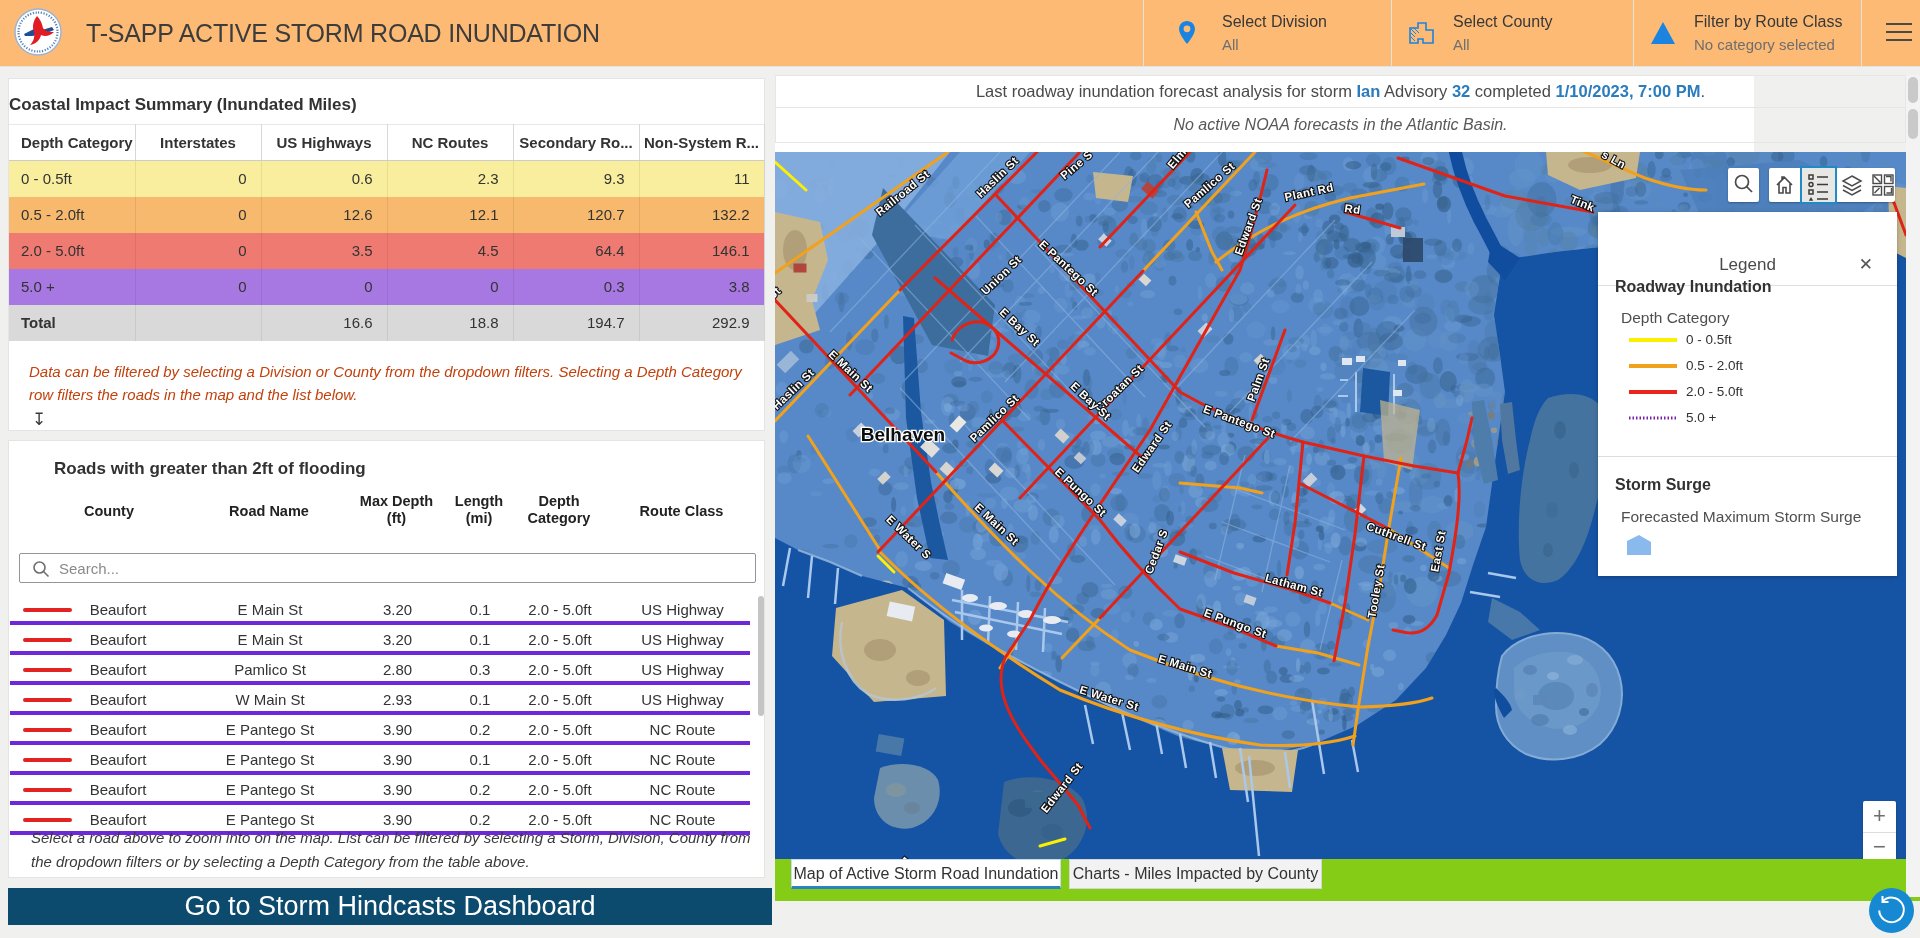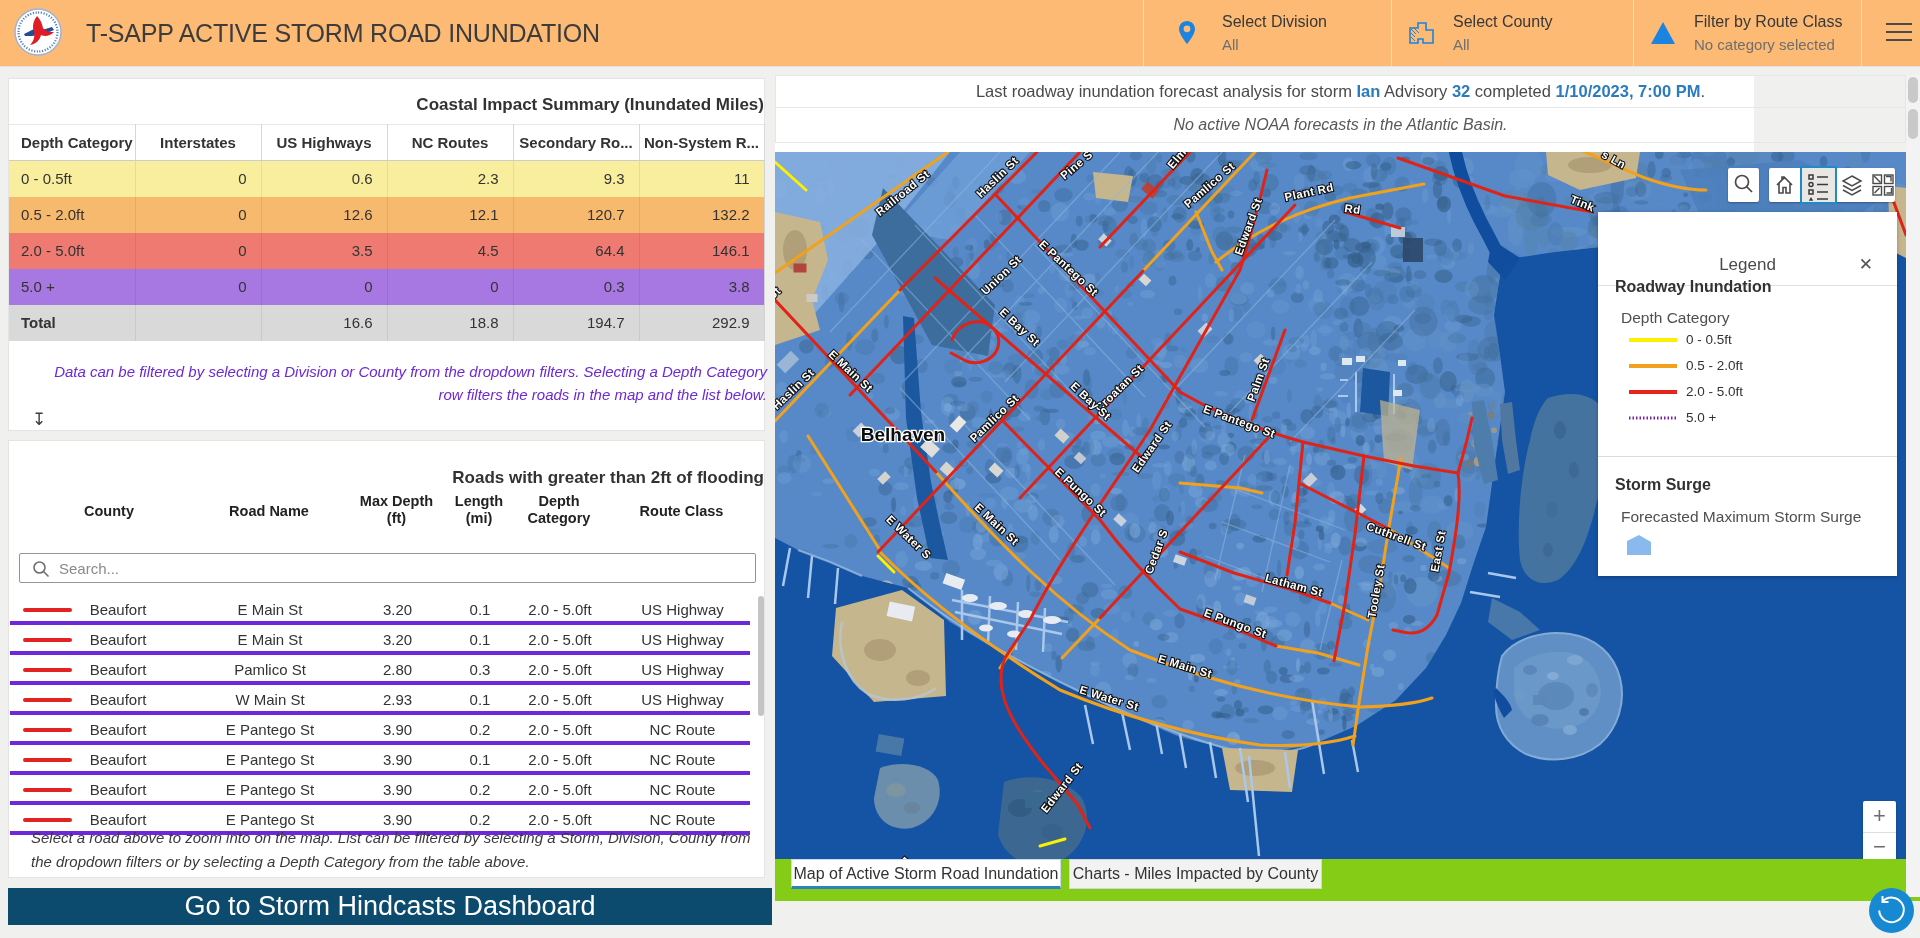--- a/index.html
+++ b/index.html
@@ -13,35 +13,35 @@
   color:#3c3c3c; letter-spacing:-0.2px; }
 .hdiv { position:absolute; top:0; width:1px; height:66px; background:#e2e2e2; }
 .fgroup { position:absolute; top:0; height:66px; }
 .fico { position:absolute; top:20px; }
 .flab { position:absolute; top:13px; font-size:16px; color:#383838; font-weight:500; white-space:nowrap; }
 .fsub { position:absolute; top:36px; font-size:15px; color:#6e6e6e; white-space:nowrap; }
 #burger { position:absolute; left:1886px; top:23px; width:26px; height:20px; }
 #burger div { height:2px; background:#4a4a4a; margin-bottom:6px; }
 #card1 { position:absolute; background:#fff; border:1px solid #e4e4e4; left:8px; top:78px; width:757px; height:353px; }
 #card2 { position:absolute; background:#fff; border:1px solid #e4e4e4; left:8px; top:440px; width:757px; height:438px; }
-.cardtitle { text-align:right; font-size:17px; font-weight:bold; color:#323232; }
+.cardtitle { text-align:left; font-size:17px; font-weight:bold; color:#323232; }
 
 #sumtable { position:absolute; left:0px; top:45px; width:755px; border-collapse:collapse;
   font-size:15px; color:#333; table-layout:fixed; }
 #sumtable th { font-weight:bold; background:#fff; height:36px; border-right:1px solid #d8d8d8; border-top:1px solid #e8e8e8; border-bottom:1px solid #ccc;}
 #sumtable td { height:36px; padding-right:14px; text-align:right; border-right:1px solid rgba(0,0,0,0.07); }
 #sumtable td.lft { text-align:left; padding-left:12px; }
 #sumtable th.lft { text-align:left; padding-left:12px; }
 .ry td { background:#f8ee9d; }
 .ro td { background:#f6b96d; }
 .rr td { background:#ee7a72; }
 .rp td { background:#a777e2; }
 .rt td { background:#d9d9d9; }
 #note1 { position:absolute; left:20px; top:281px; width:738px; font-size:15px;
-  font-style:italic; color:#6d28d9; line-height:23px;text-align:right; }
+  font-style:italic; color:#c2410c; line-height:23px; }
 #dl { position:absolute; left:23px; top:330px; font-size:17px; color:#3a3a3a; }
 
 #lhead { position:absolute; top:52px; left:0; width:755px; font-size:14.5px;
   font-weight:bold; color:#222; }
 #lhead div { position:absolute; text-align:center; line-height:17px;}
 #search { position:absolute; left:10px; top:112px; width:737px; height:30px;
   border:1px solid #949494; border-radius:2px; background:#fff; }
 #search .ph { position:absolute; left:39px; top:6px; font-size:15px; color:#8a8a8a; }
 .lrow { position:absolute; left:1px; width:740px; height:30px; border-bottom:4px solid #6d28d9; font-size:15px; color:#333; }
 .lrow div { position:absolute; top:6px; text-align:center; }
@@ -195,21 +195,21 @@
           <td>194.7</td>
           <td>292.9</td>
         </tr>
   </tbody>
     </table>
   <div id="note1">Data can be filtered by selecting a Division or County from the dropdown filters. Selecting a Depth Category row filters the roads in the map and the list below.</div>
   <div id="dl">↧</div>
 </div>
 
 <div id="card2">
-  <div class="cardtitle" style="margin-top:27px;">Roads with greater than 2ft of flooding</div>
+  <div class="cardtitle" style="margin-top:18px;padding-left:45px;">Roads with greater than 2ft of flooding</div>
   <div id="lhead">
     <div style="left:50px; top:10px; width:100px;">County</div>
     <div style="left:195px; top:10px; width:130px;">Road Name</div>
     <div style="left:340px; top:0px; width:95px;">Max Depth<br>(ft)</div>
     <div style="left:430px; top:0px; width:80px;">Length<br>(mi)</div>
     <div style="left:505px; top:0px; width:90px;">Depth<br>Category</div>
     <div style="left:615px; top:10px; width:115px;">Route Class</div>
   </div>
   <div id="search">
     <svg style="position:absolute;left:12px;top:6px;" width="18" height="18" viewBox="0 0 18 18">

